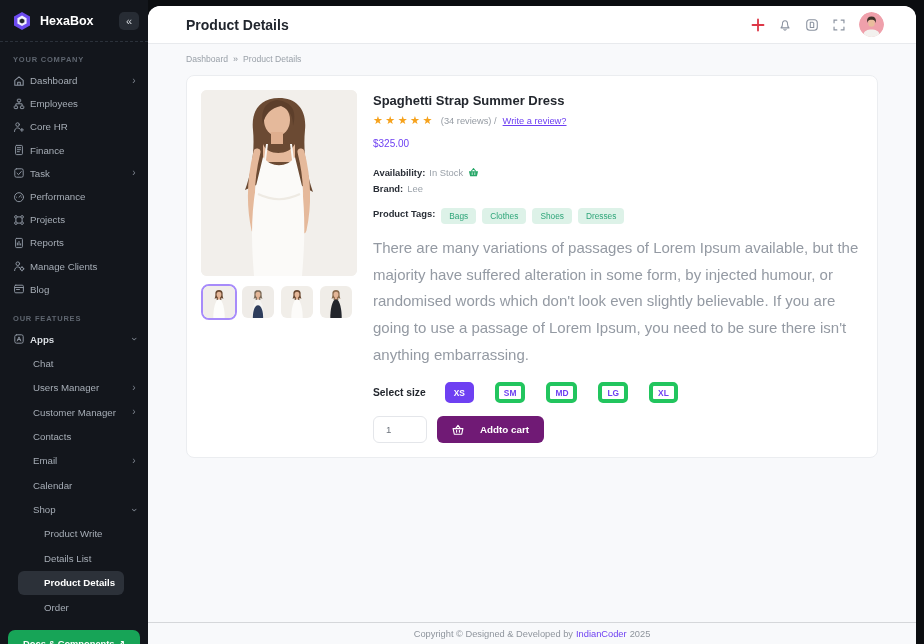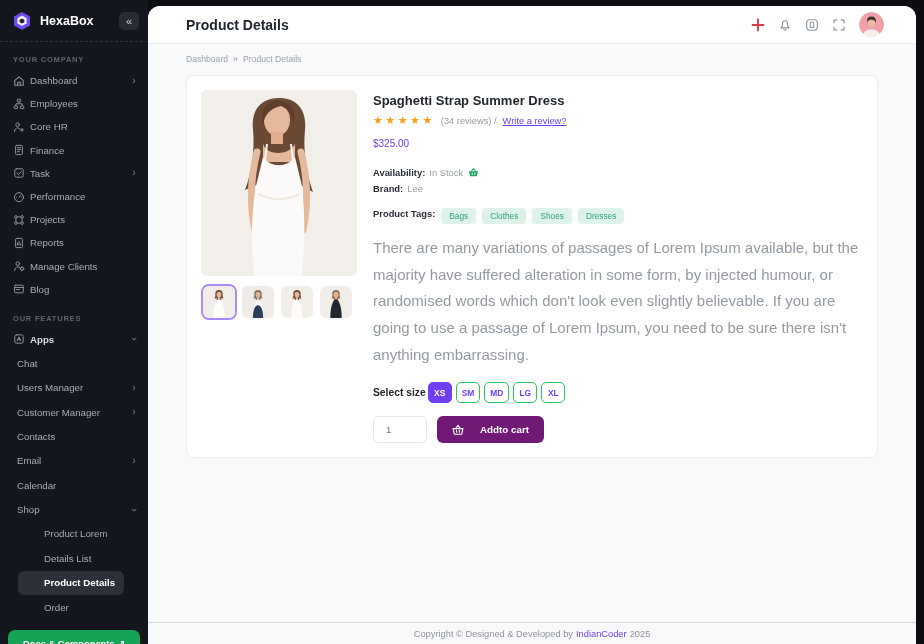--- a/index.html
+++ b/index.html
@@ -21,21 +21,21 @@
   .collapse-btn { width: 20px; height: 18px; background: #272c34; border: none; border-radius: 5px;
     color: #d2d6db; font-size: 11px; line-height: 16px; text-align: center; cursor: pointer; }
   .sec-label { color: #5e656f; font-size: 7.5px; font-weight: bold; letter-spacing: .8px; margin: 13px 0 5px 13px; }
   .s-item { display: flex; align-items: center; height: 23.2px; padding: 0 10px 0 13px; color: #a6adb6; cursor: pointer; }
   .s-ico { width: 12px; height: 12px; color: #8b939e; display: flex; flex: none; }
   .s-ico svg { width: 12px; height: 12px; }
   .s-lbl { font-size: 9.7px; margin-left: 5px; flex: 1; white-space: nowrap; }
   .chev { color: #7c838d; font-size: 10px; line-height: 1; width: 8px; text-align: center; }
   .chev::before { content: "\203A"; }
   .chev-d { transform: rotate(90deg); }
-  .s-item.sub { padding-left: 12px; height: 24.4px; }
+  .s-item.sub { padding-left: 28px; height: 24.4px; }
   .s-item.sub2 { height: 24.4px; margin: 0 24px 0 18px; padding: 0 0 0 21px; border-radius: 6px; }
   .s-item.sub2.active { background: #2c3139; color: #fff; font-weight: bold; }
   .docs-btn { position: absolute; left: 8px; right: 8px; bottom: -12px; height: 26px;
     background: #17a457; border: none; border-radius: 7px; color: #fff; font-weight: bold;
     font-size: 9.3px; cursor: pointer; font-family: inherit; }
   
   .main { position: absolute; left: 148px; top: 6px; right: 8px; bottom: 0;
     background: #f8f9fb; border-radius: 12px 12px 0 0; display: flex; flex-direction: column; overflow: hidden; }
   .m-header { height: 38px; background: #fff; border-bottom: 1px solid #e8eaed; flex: none;
     display: flex; align-items: center; padding: 0 32px 0 38px; border-radius: 12px 12px 0 0; }
@@ -66,22 +66,22 @@
   .meta-row { display: flex; align-items: center; margin-top: 5px; font-size: 9.4px; }
   .meta-lbl { font-weight: bold; color: #2a2f37; }
   .meta-val { color: #9aa1a9; margin-left: 4px; }
   .stock-ico { width: 11px; height: 11px; margin-left: 5px; display: flex; }
   .tags-row { display: flex; margin-top: 14px; font-size: 9.4px; }
   .tag { background: #ddf2e8; color: #2ea579; font-size: 8.3px; padding: 3px 8px; border-radius: 4px; margin-left: 6px; cursor: pointer; }
   .desc { margin-top: 11px; font-size: 15px; color: #949aa3; line-height: 1.78; max-width: 499px; }
   .size-row { display: flex; align-items: center; gap: 2px; margin-top: 14px; }
   .size-lbl { font-size: 10.3px; font-weight: bold; color: #23272e; }
   .size-opts { display: flex; gap: 4px; }
-  .size-btn { min-width: 24px; height: 21px; padding: 1px 5px; border-radius: 5px; border: 1px solid #22c55e;
-    background: #fff; color: #6e40f2; font-size: 8.4px; font-weight: bold; cursor: pointer; font-family: inherit; }
+  .size-btn { min-width: 24px; height: 21px; padding: 1px 5px; border-radius: 5px; border: 4px solid #22c55e;
+    background: #fff; color: #6e40f2; font-size: 8.4px; font-weight: bold; cursor: pointer; font-family: inherit; margin-left: 17px; }
   .size-btn.sel { background: #6e40f2; border-color: #6e40f2; color: #fff; }
   .buy-row { display: flex; align-items: center; gap: 10px; margin-top: 13px; }
   .qty { width: 54px; height: 27px; border: 1px solid #e4e6ea; border-radius: 6px; font-size: 9.7px;
     color: #6c737c; padding-left: 12px; font-family: inherit; outline: none; }
   .cart-btn { height: 27px; padding: 0 15px; background: #701a75; border: none; border-radius: 6px;
     color: #fff; font-weight: bold; font-size: 9.8px; display: flex; align-items: center; gap: 16px;
     cursor: pointer; font-family: inherit; }
   .cart-btn svg { width: 12px; height: 12px; }
   
   .m-footer { height: 22px; flex: none; border-top: 1px solid #d5d7da; background: #f8f9fb;
@@ -239,21 +239,21 @@
     <span class="chev"></span>
   </div>
   <div class="s-item sub">
     <span class="s-lbl">Calendar</span>
   </div>
   <div class="s-item sub">
     <span class="s-lbl">Shop</span>
     <span class="chev chev-d"></span>
   </div>
   <div class="s-item sub2">
-    <span class="s-lbl">Product Lorem</span>
+    <span class="s-lbl">Product Write</span>
   </div>
   <div class="s-item sub2">
     <span class="s-lbl">Details List</span>
   </div>
   <div class="s-item sub2 active">
     <span class="s-lbl">Product Details</span>
   </div>
   <div class="s-item sub2">
     <span class="s-lbl">Order</span>
   </div>

